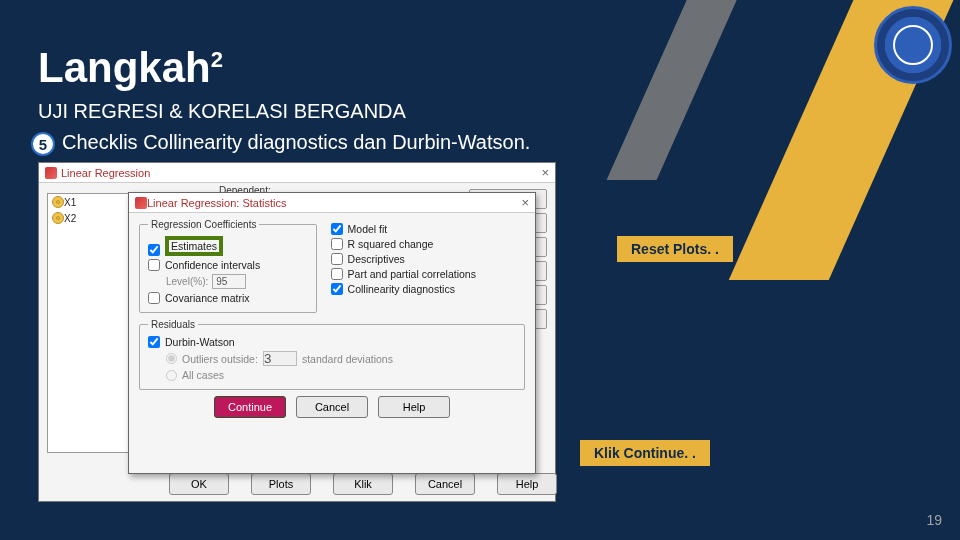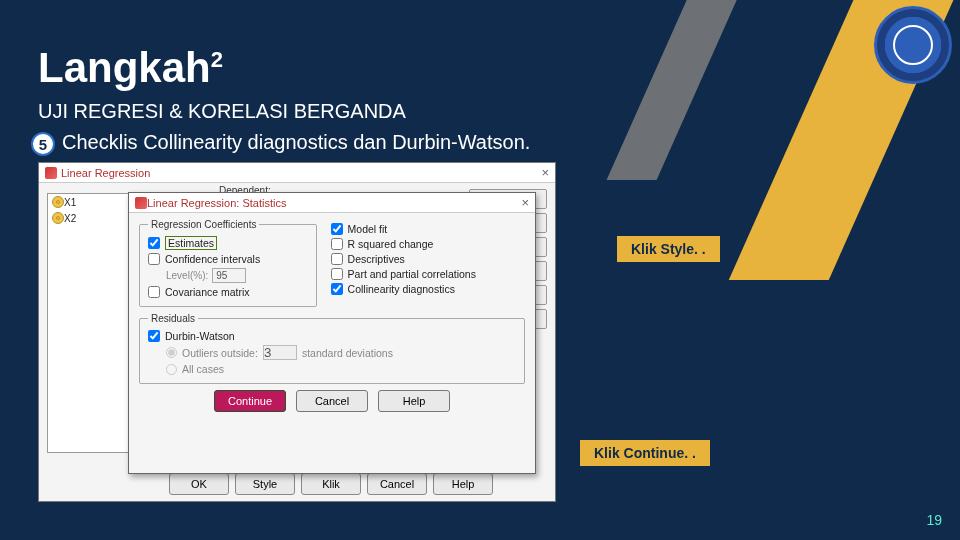--- a/index.html
+++ b/index.html
@@ -40,55 +40,55 @@
   .ico-spss{width:12px;height:12px;background:linear-gradient(135deg,#c33,#e66);border-radius:2px;}
   .closex{font-size:13px;color:#666;}
   .win1 .body { position: relative; padding: 8px; height: calc(100% - 20px); }
   .varlist { position:absolute; left:8px; top:10px; width:84px; height:260px; background:#fff; border:1px solid #999;}
   .varlist .vi{display:flex;align-items:center;gap:0;padding:2px 4px;font-size:10px;}
   .vico{width:12px;height:12px;border-radius:50%;background:#f1c24a;border:1px solid #b8902a;position:relative;}
   .vico::after{content:"";position:absolute;inset:3px;border:1px solid #b8902a;border-radius:50%;}
   .deplabel{position:absolute;left:180px;top:2px;font-size:10px;color:#333;text-decoration:underline;}
   .sidebtns{position:absolute;right:8px;top:6px;display:flex;flex-direction:column;gap:4px;}
   .sidebtns button{height:20px;width:78px;font-size:10px;background:#efefef;border:1px solid #999;border-radius:2px;text-align:center;}
-  .bottombtns{position:absolute;left:130px;bottom:6px;display:flex;gap:6px;}
+  .bottombtns{position:absolute;left:130px;bottom:6px;display:flex;gap:22px;}
   .bottombtns button{height:22px;width:60px;font-size:11px;background:#e9e9e9;border:1px solid #888;border-radius:3px;}
 
   
   .win2 {
     position: absolute; left: 128px; top: 192px; width: 408px; height: 282px;
     background: #f5f5f5; border: 1px solid #666; font-size: 11px; color: #222;
     box-shadow: 2px 3px 6px rgba(0,0,0,.35);
   }
   .win2 .titlebar { height: 20px; background: #fff; display:flex;align-items:center;padding:0 6px;justify-content:space-between;border-bottom:1px solid #ccc;}
   .win2 .titlebar .t{color:#b03030;display:flex;align-items:center;text-align:center;}
   .win2 .inner{padding:6px 10px 8px;}
   fieldset{border:1px solid #aaa;border-radius:2px;padding:6px 8px 8px;margin-bottom:6px;}
   legend{font-size:10px;color:#333;padding:0 3px;}
   .row2{display:flex;gap:14px;}
   .col{flex:1;display:flex;flex-direction:column;gap:3px;}
-  label.ck{display:flex;align-items:center;gap:5px;font-size:10.5px;color:#222;}
+  label.ck{display:flex;align-items:flex-end;gap:5px;font-size:10.5px;color:#222;}
   input[type=checkbox]{width:12px;height:12px;}
   input[type=radio]{width:11px;height:11px;}
-  .boxed{border:1px solid #4d7c0f;padding:0 2px;}
+  .boxed{border:4px solid #4d7c0f;padding:0 2px;}
   .lvl{display:flex;align-items:center;gap:4px;margin-left:18px;font-size:10px;color:#888;}
   .lvl input{width:34px;height:15px;font-size:10px;border:1px solid #aaa;padding:0 3px;}
   .res-inner{display:flex;flex-direction:column;gap:3px;}
   .rad{display:flex;align-items:center;gap:5px;font-size:10.5px;color:#888;margin-left:18px;}
   .rad input[type=text]{width:34px;height:15px;border:1px solid #bbb;background:#f0f0f0;}
   .dlgbtns{display:flex;justify-content:center;gap:10px;margin-top:4px;}
   .dlgbtns button{height:22px;width:72px;font-size:11px;border:1px solid #777;border-radius:3px;background:#e9e9e9;}
   .dlgbtns button.primary{background:#be185d;color:#fff;border-color:#1e5a27;}
 
   
   .callout{position:absolute;background:#e8b33c;border:2px solid #0f2a4a;padding:5px 14px;font-size:14px;font-weight:700;color:#0f2a4a;}
   .callout.c1{left:615px;top:234px;}
   .callout.c2{left:578px;top:438px;}
 
-  .pagenum{position:absolute;right:18px;bottom:12px;color:#5eead4;font-size:14px;}
+  .pagenum{position:absolute;right:18px;bottom:12px;color:#a3a3a3;font-size:14px;}
 </style>
 </head>
 <body>
 
 <div class="stripe s1"></div>
 <div class="stripe s2"></div>
 <div class="stripe s3"></div>
 <div class="logo"></div>
 
 <div class="title">
@@ -121,21 +121,21 @@
     <div class="sidebtns">
       <button>Statistics...</button>
       <button>Plots...</button>
       <button>Save...</button>
       <button>Options...</button>
       <button>Style...</button>
       <button>Bootstrap...</button>
     </div>
     <div class="bottombtns">
       <button>OK</button>
-      <button>Style</button>
+      <button>Plots</button>
       <button>Klik</button>
       <button>Cancel</button>
       <button>Help</button>
     </div>
   </div>
 </div>
 
 <div class="win2">
   <div class="titlebar">
     <span class="t">
@@ -210,16 +210,16 @@
       </div>
     </fieldset>
     <div class="dlgbtns">
       <button class="primary">Continue</button>
       <button>Cancel</button>
       <button>Help</button>
     </div>
   </div>
 </div>
 
-<div class="callout c1">Klik Style. .</div>
+<div class="callout c1">Reset Plots. .</div>
 <div class="callout c2">Klik Continue. .</div>
 
 <div class="pagenum">19</div>
 
 </body></html>

